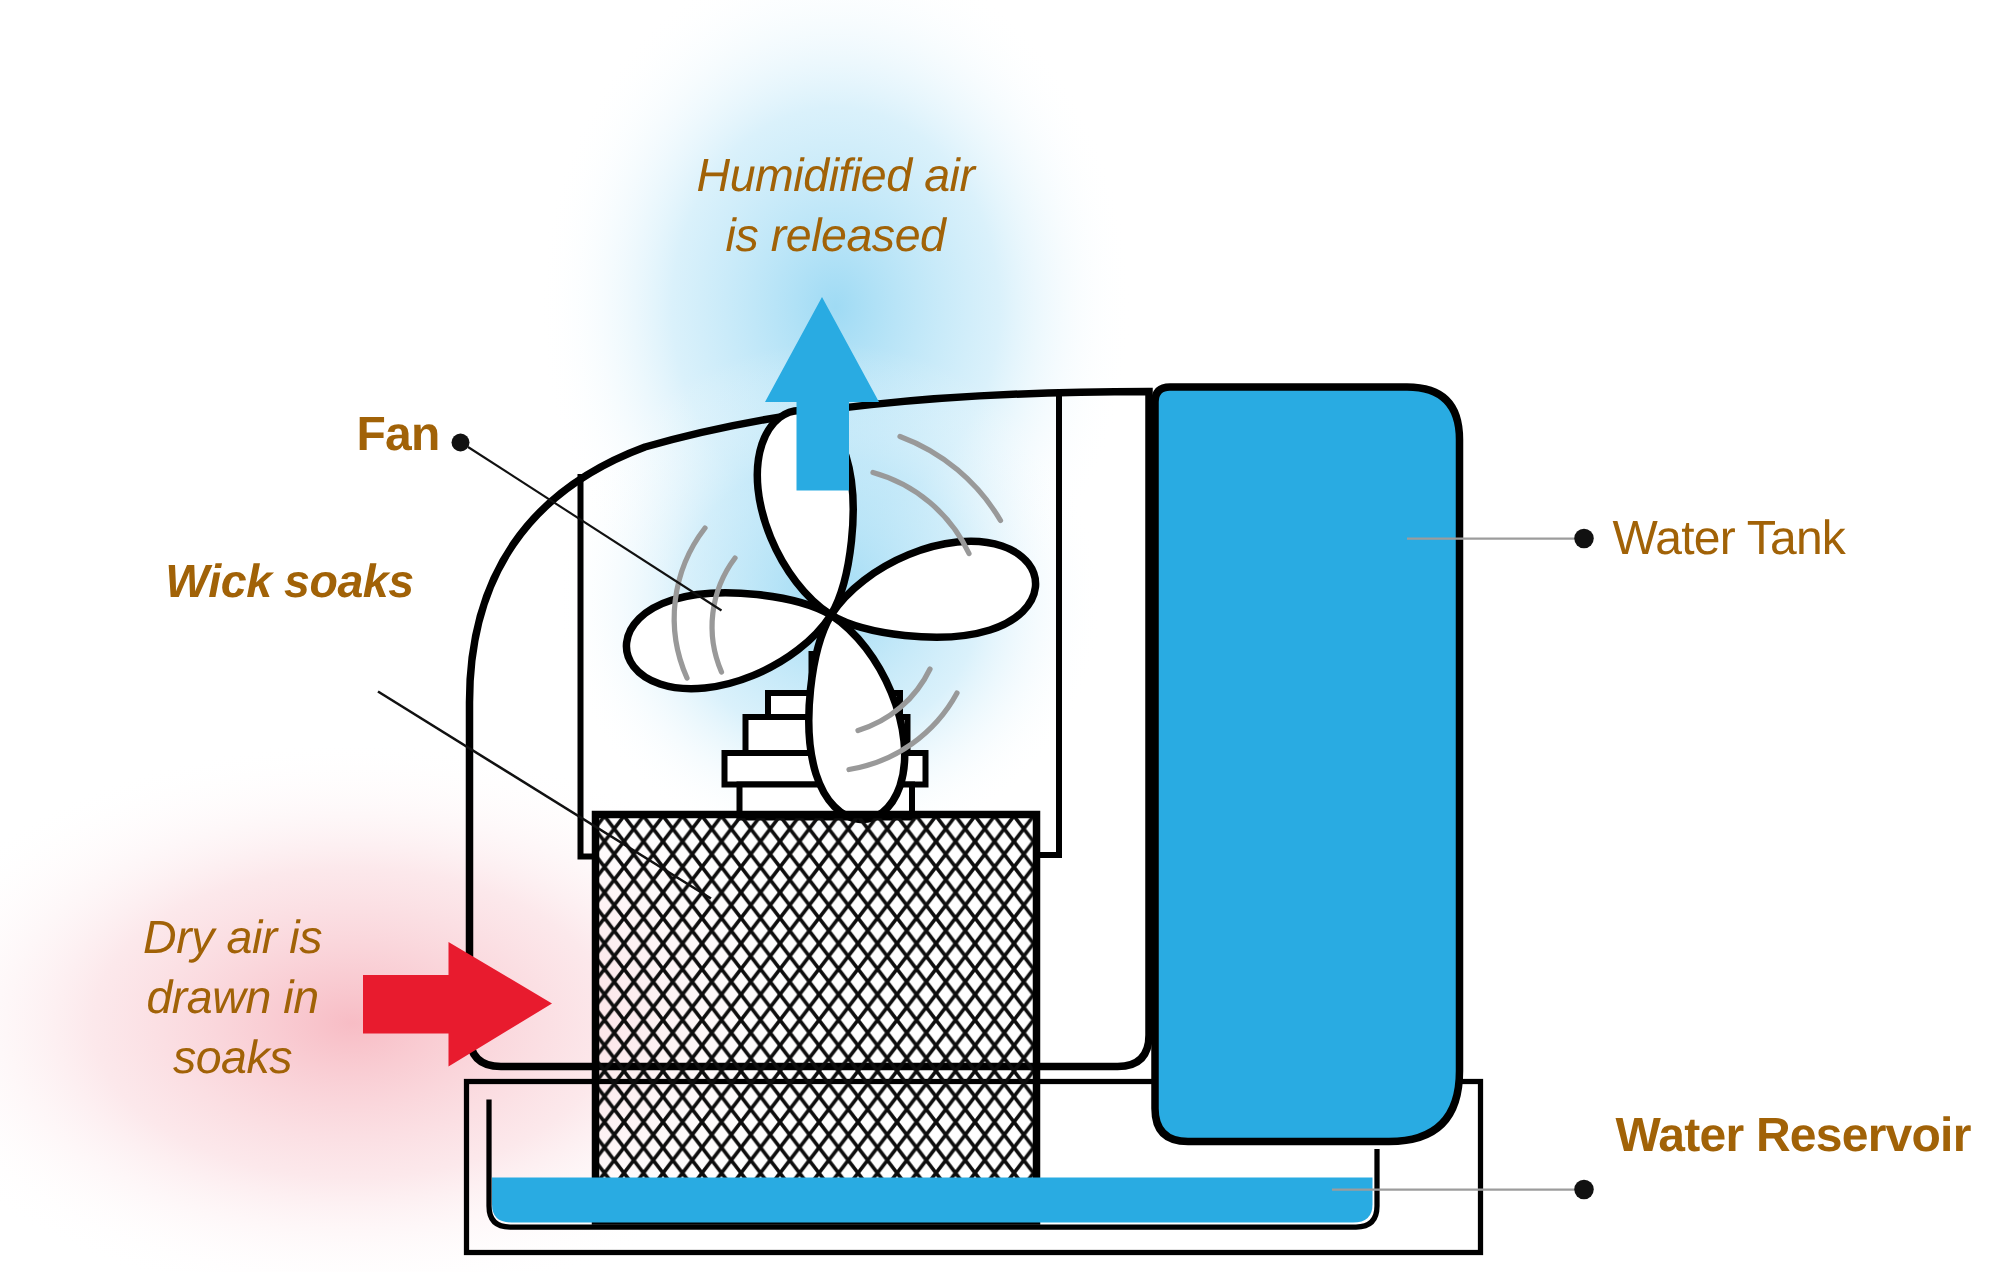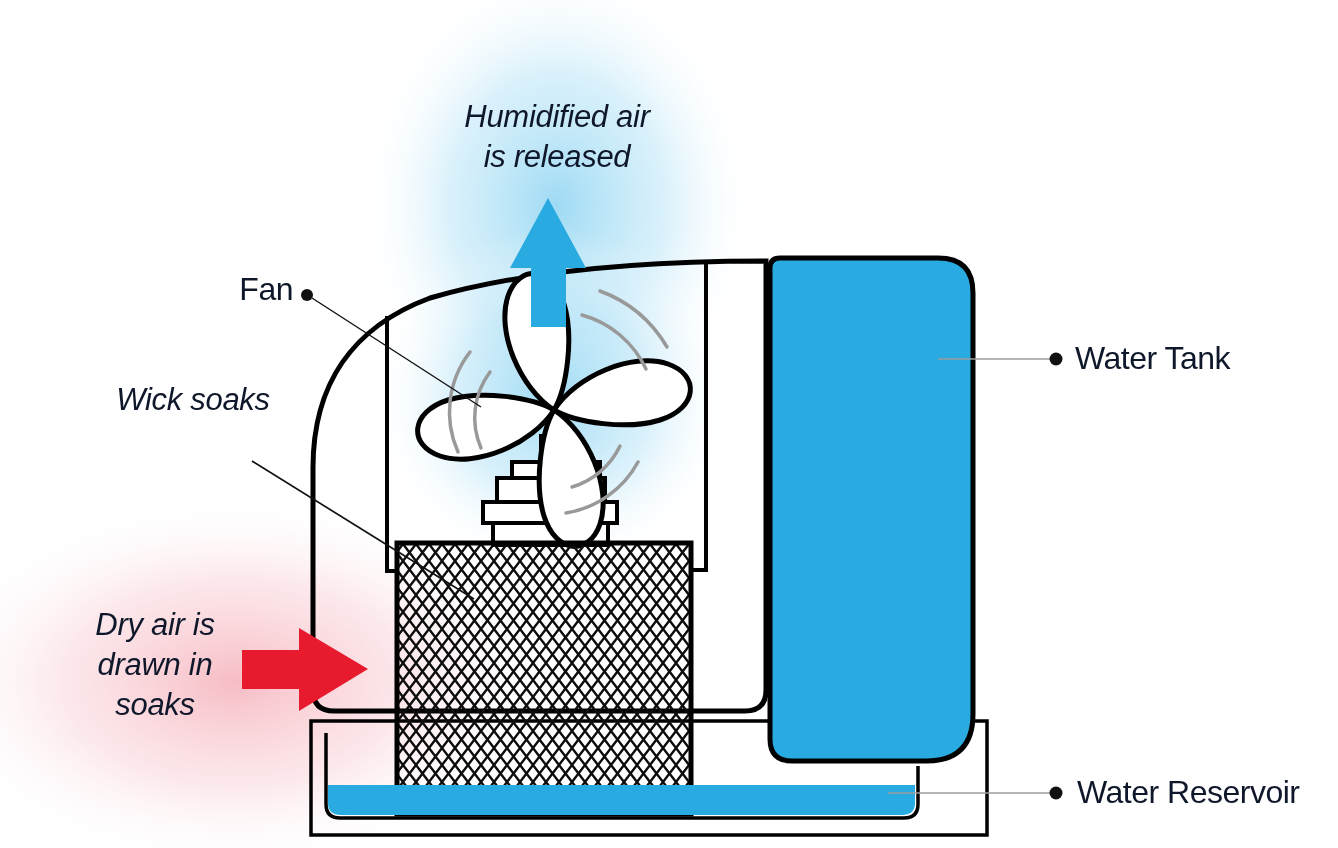--- a/index.html
+++ b/index.html
@@ -5,30 +5,30 @@
   html,body{margin:0;padding:0;background:#ffffff;}
   .stage{
     position:relative;
     width:1338px;height:848px;
     background:#ffffff;
     overflow:hidden;
     font-family:"Liberation Sans", sans-serif;
     color:#111111;
   }
   .stage svg.diagram{position:absolute;left:0;top:0;width:1338px;height:848px;}
-  .lbl{position:absolute;color:#0f172a;white-space:nowrap;}
+  .lbl{position:absolute;color:#a16207;white-space:nowrap;}
   .lbl-italic{font-style:italic;font-size:31px;line-height:40px;text-align:center;letter-spacing:-0.3px;}
   .lbl-part{font-style:normal;font-size:32px;line-height:34px;letter-spacing:-0.5px;}
   .lbl span{display:block;}
   .lbl-title{left:377px;top:97px;width:360px;}
-  .lbl-fan{left:175px;top:272px;width:118px;text-align:right;}
-  .lbl-wick{left:78px;top:380px;width:230px;}
+  .lbl-fan{left:175px;top:272px;width:118px;text-align:right;font-weight:bold;}
+  .lbl-wick{left:78px;top:368px;width:230px;font-weight:bold;}
   .lbl-dry{left:35px;top:605px;width:240px;text-align:center;}
   .lbl-tank{left:1075px;top:341px;text-align:center;}
-  .lbl-reservoir{left:1077px;top:775px;}
+  .lbl-reservoir{left:1077px;top:739px;font-weight:bold;}
 </style>
 </head>
 <body>
 
 <div class="stage">
 
   <svg class="diagram" viewBox="0 0 1338 848">
     <defs>
       <radialGradient id="gBlue" cx="50%" cy="50%" r="50%">
         <stop offset="0%" stop-color="#8ED4F2" stop-opacity="0.85"></stop>

